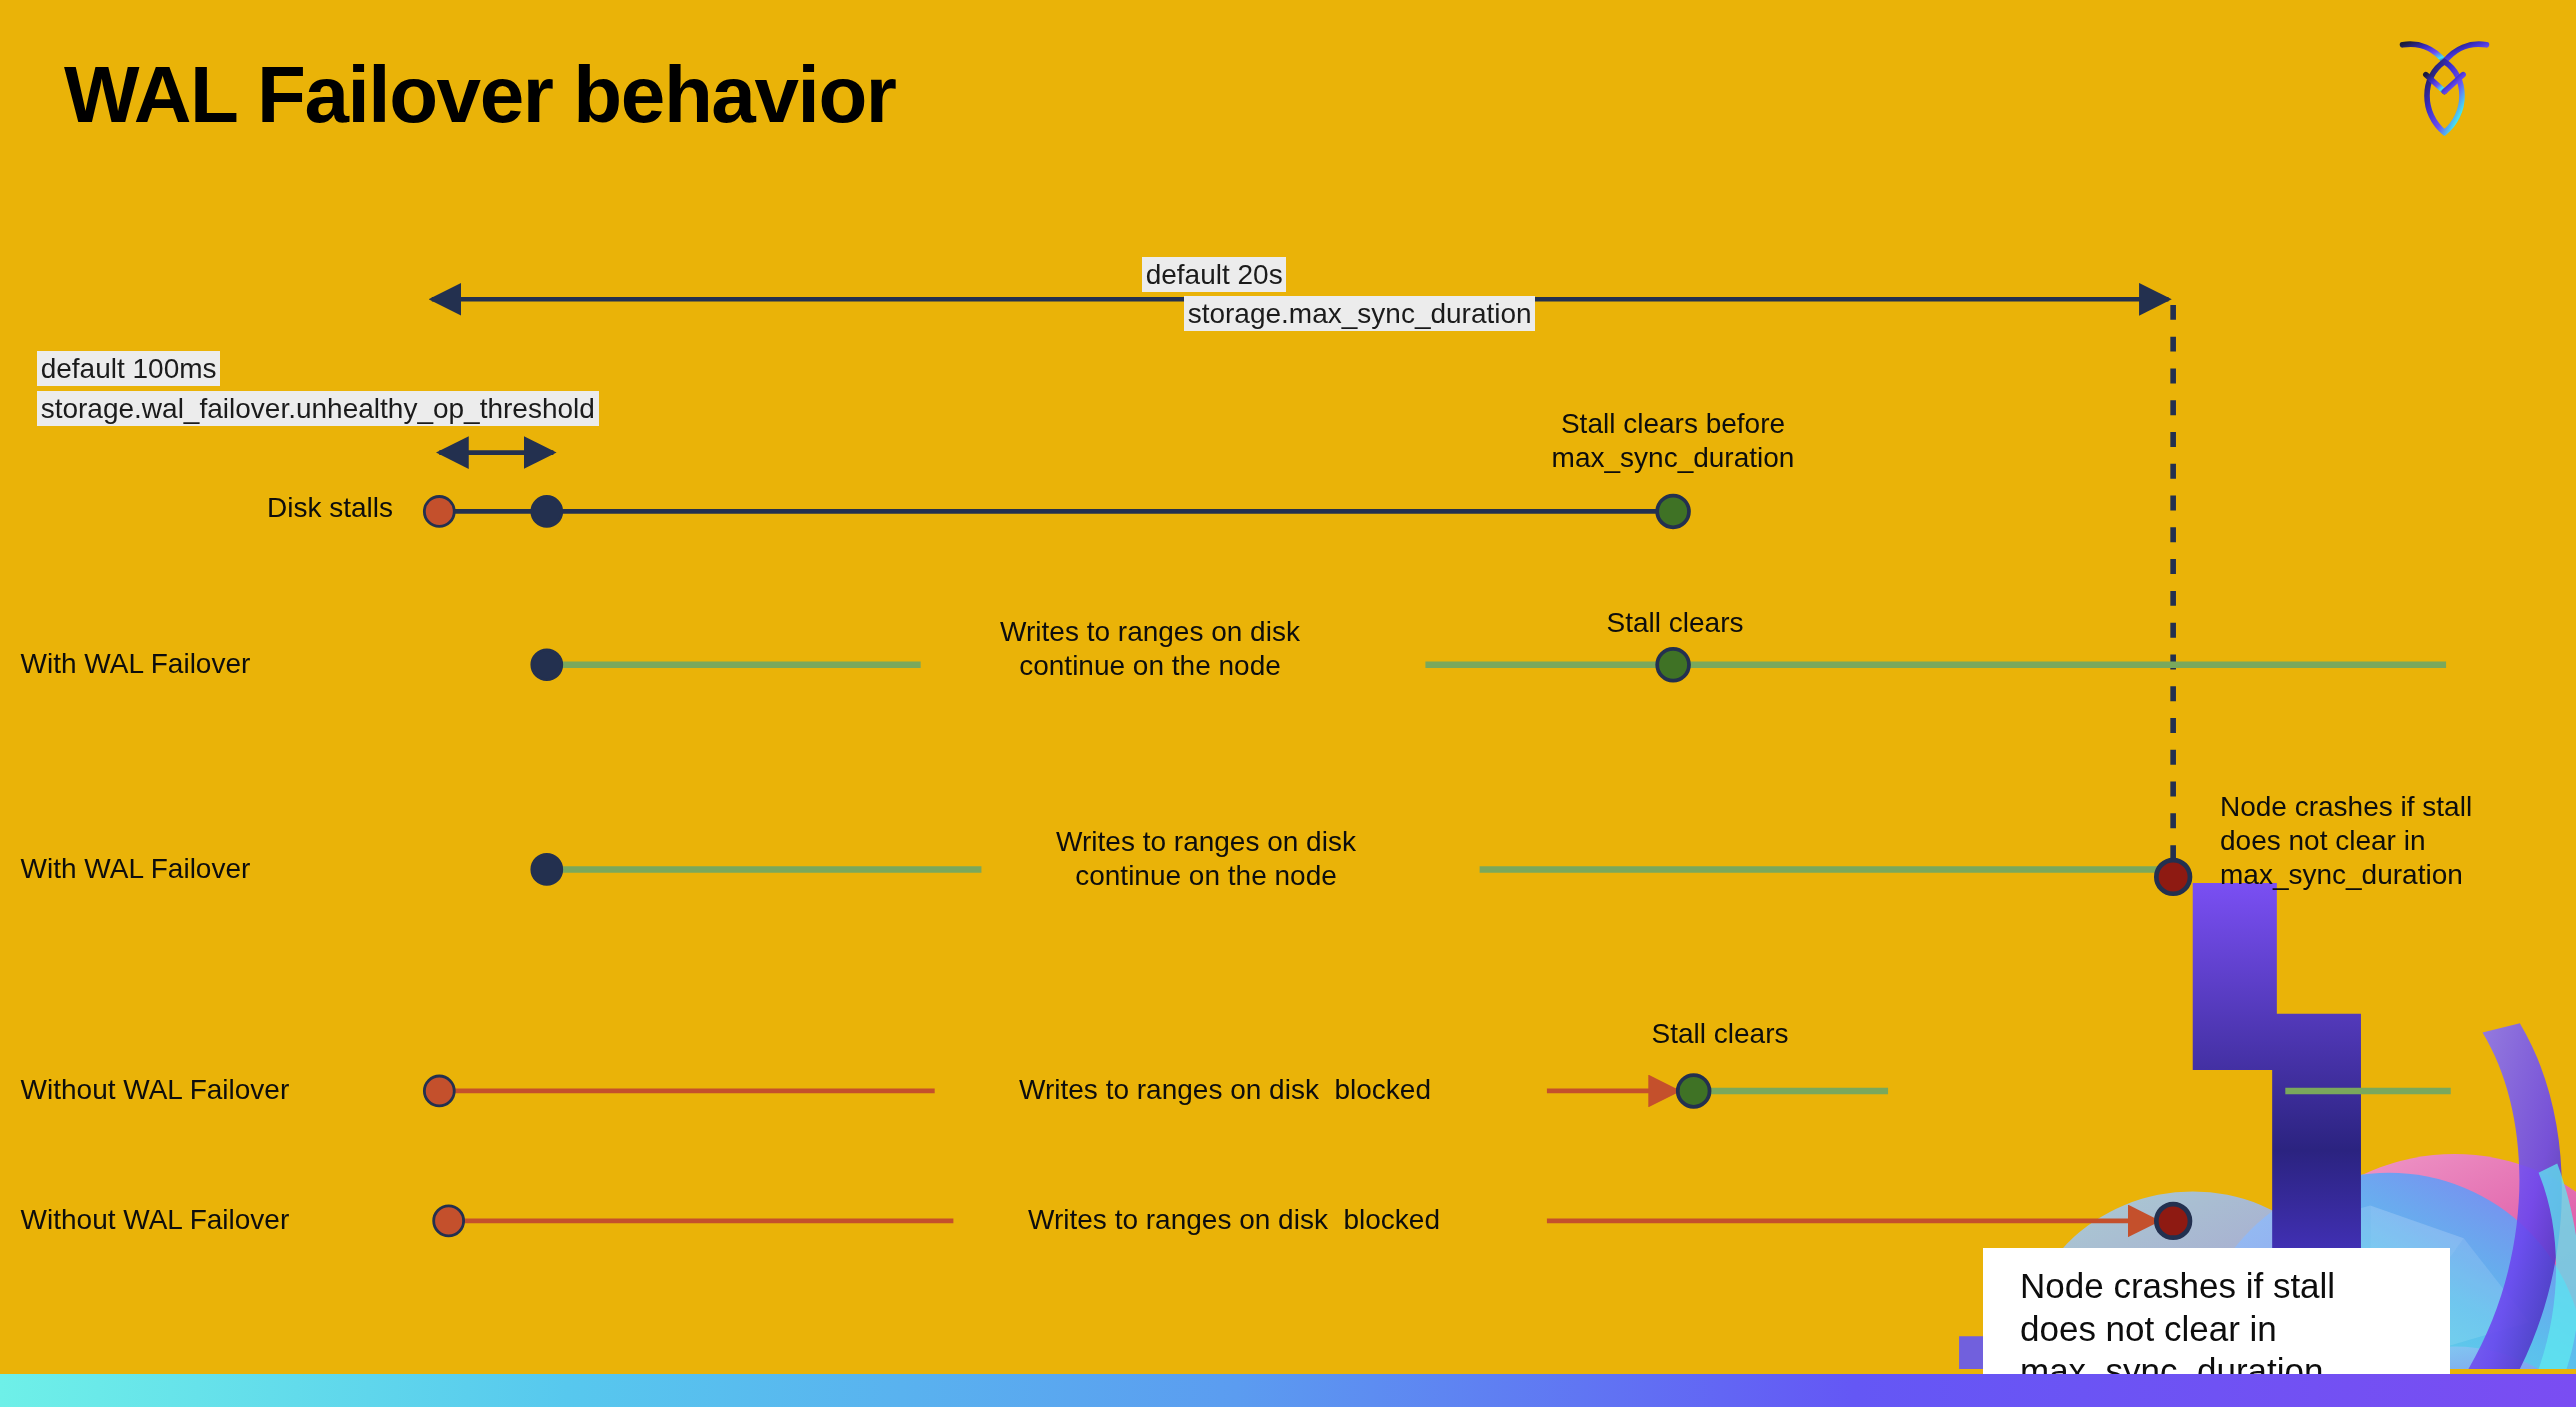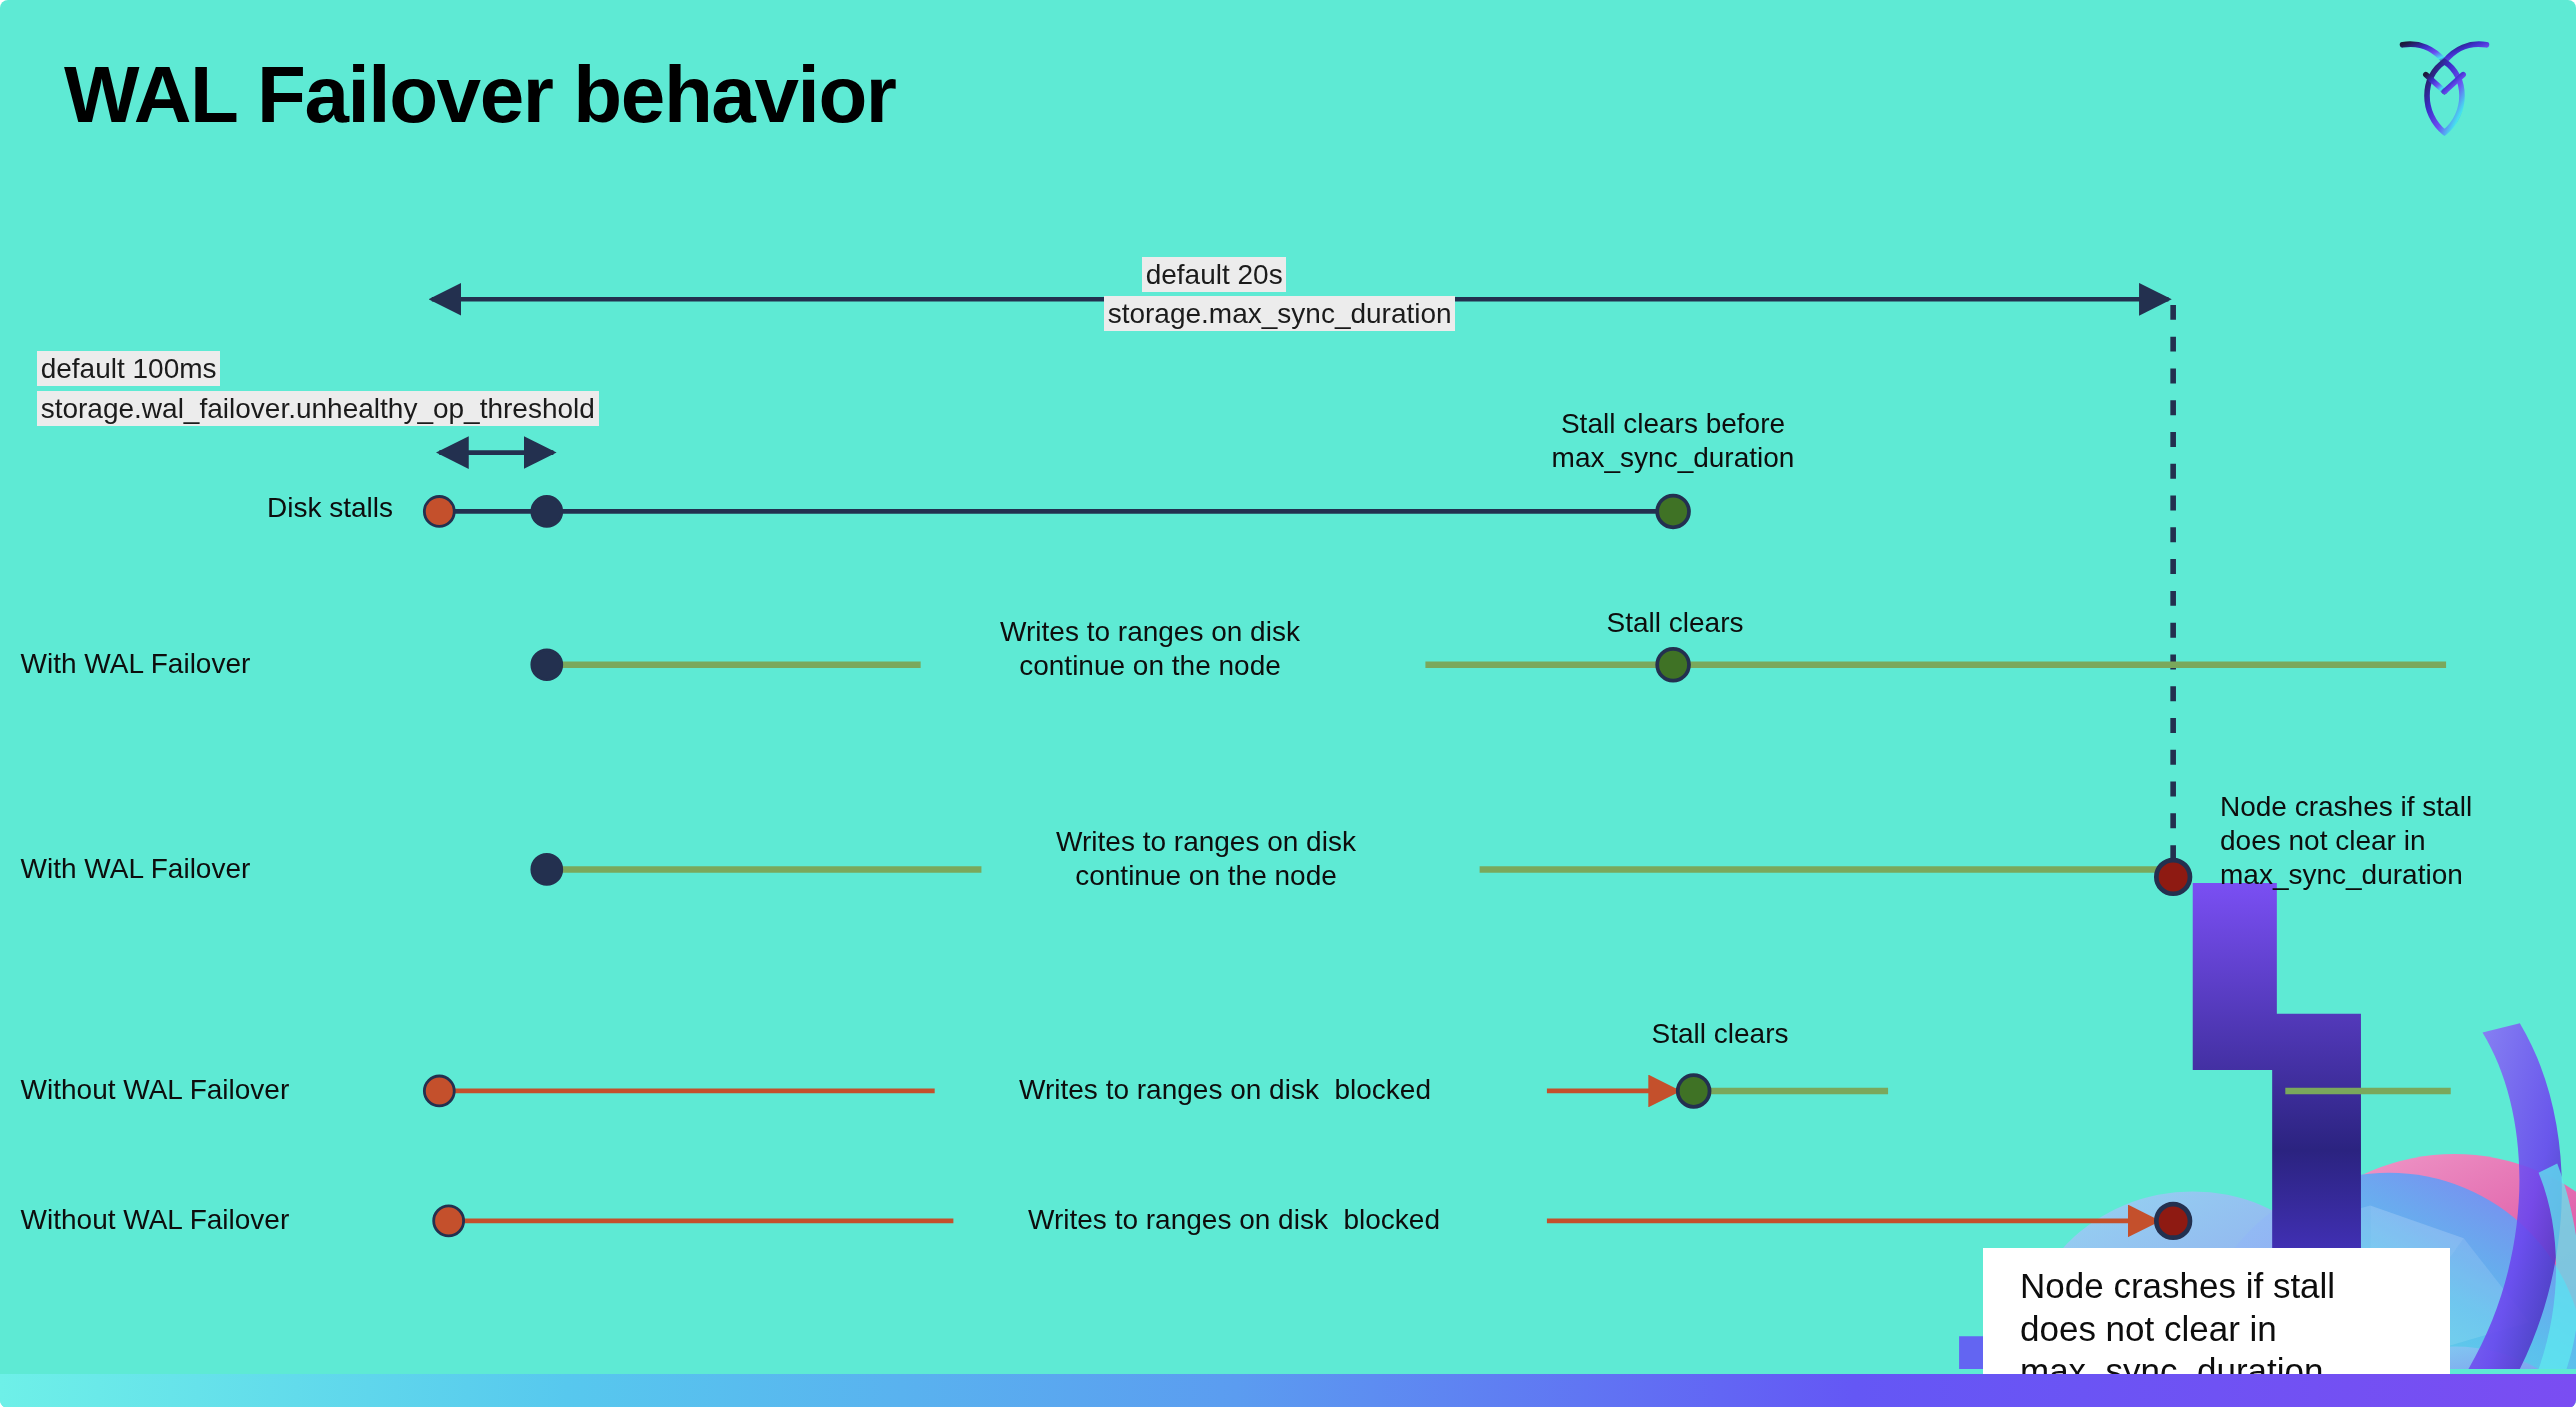--- a/index.html
+++ b/index.html
@@ -3,21 +3,21 @@
 <meta charset="utf-8">
 <style>
   html,body{margin:0;padding:0;}
   body{
     width:2576px;height:1408px;
     background:#ffffff;
     font-family:"Liberation Sans",sans-serif;
     overflow:hidden;
     position:relative;
   }
-  .slide{position:absolute;inset:0;overflow:hidden;background:#5eead4;border-radius:8px;}
+  .slide{position:absolute;inset:0;overflow:hidden;background:#eab308;}
 
   
   .title{
     position:absolute;left:64px;top:49px;
     font-size:80px;font-weight:bold;color:#000;
     letter-spacing:-1.4px;white-space:nowrap;
     font-family:"Liberation Sans",sans-serif;
   }
 
   
@@ -206,21 +206,21 @@
 
     <g>
       <line x1="480" y1="1306" x2="1020" y2="1306" stroke="#c4502c" stroke-width="5"></line>
       <line x1="1655" y1="1306" x2="2308" y2="1306" stroke="#c4502c" stroke-width="5" marker-end="url(#orangeArrow)"></line>
       <circle cx="480" cy="1306" r="16" fill="#c4502c" stroke="#23304f" stroke-width="3"></circle>
       <circle cx="2325" cy="1306" r="18" fill="#8e1a12" stroke="#23304f" stroke-width="5"></circle>
     </g>
   </svg>
 
   <div class="code-chip" style="left:1142px;top:257px;">default 20s</div>
-  <div class="code-chip" style="left:1104px;top:296px;">storage.max_sync_duration</div>
+  <div class="code-chip" style="left:1184px;top:296px;">storage.max_sync_duration</div>
 
   <div class="code-chip" style="left:37px;top:351px;">default 100ms</div>
   <div class="code-chip" style="left:37px;top:391px;">storage.wal_failover.unhealthy_op_threshold</div>
 
   <div class="lbl right" style="left:0px;top:491px;width:393px;">Disk stalls</div>
 
   <div class="lbl" style="left:20.6px;top:647px;">With WAL Failover</div>
 
   <div class="lbl" style="left:20.6px;top:852px;">With WAL Failover</div>
 

